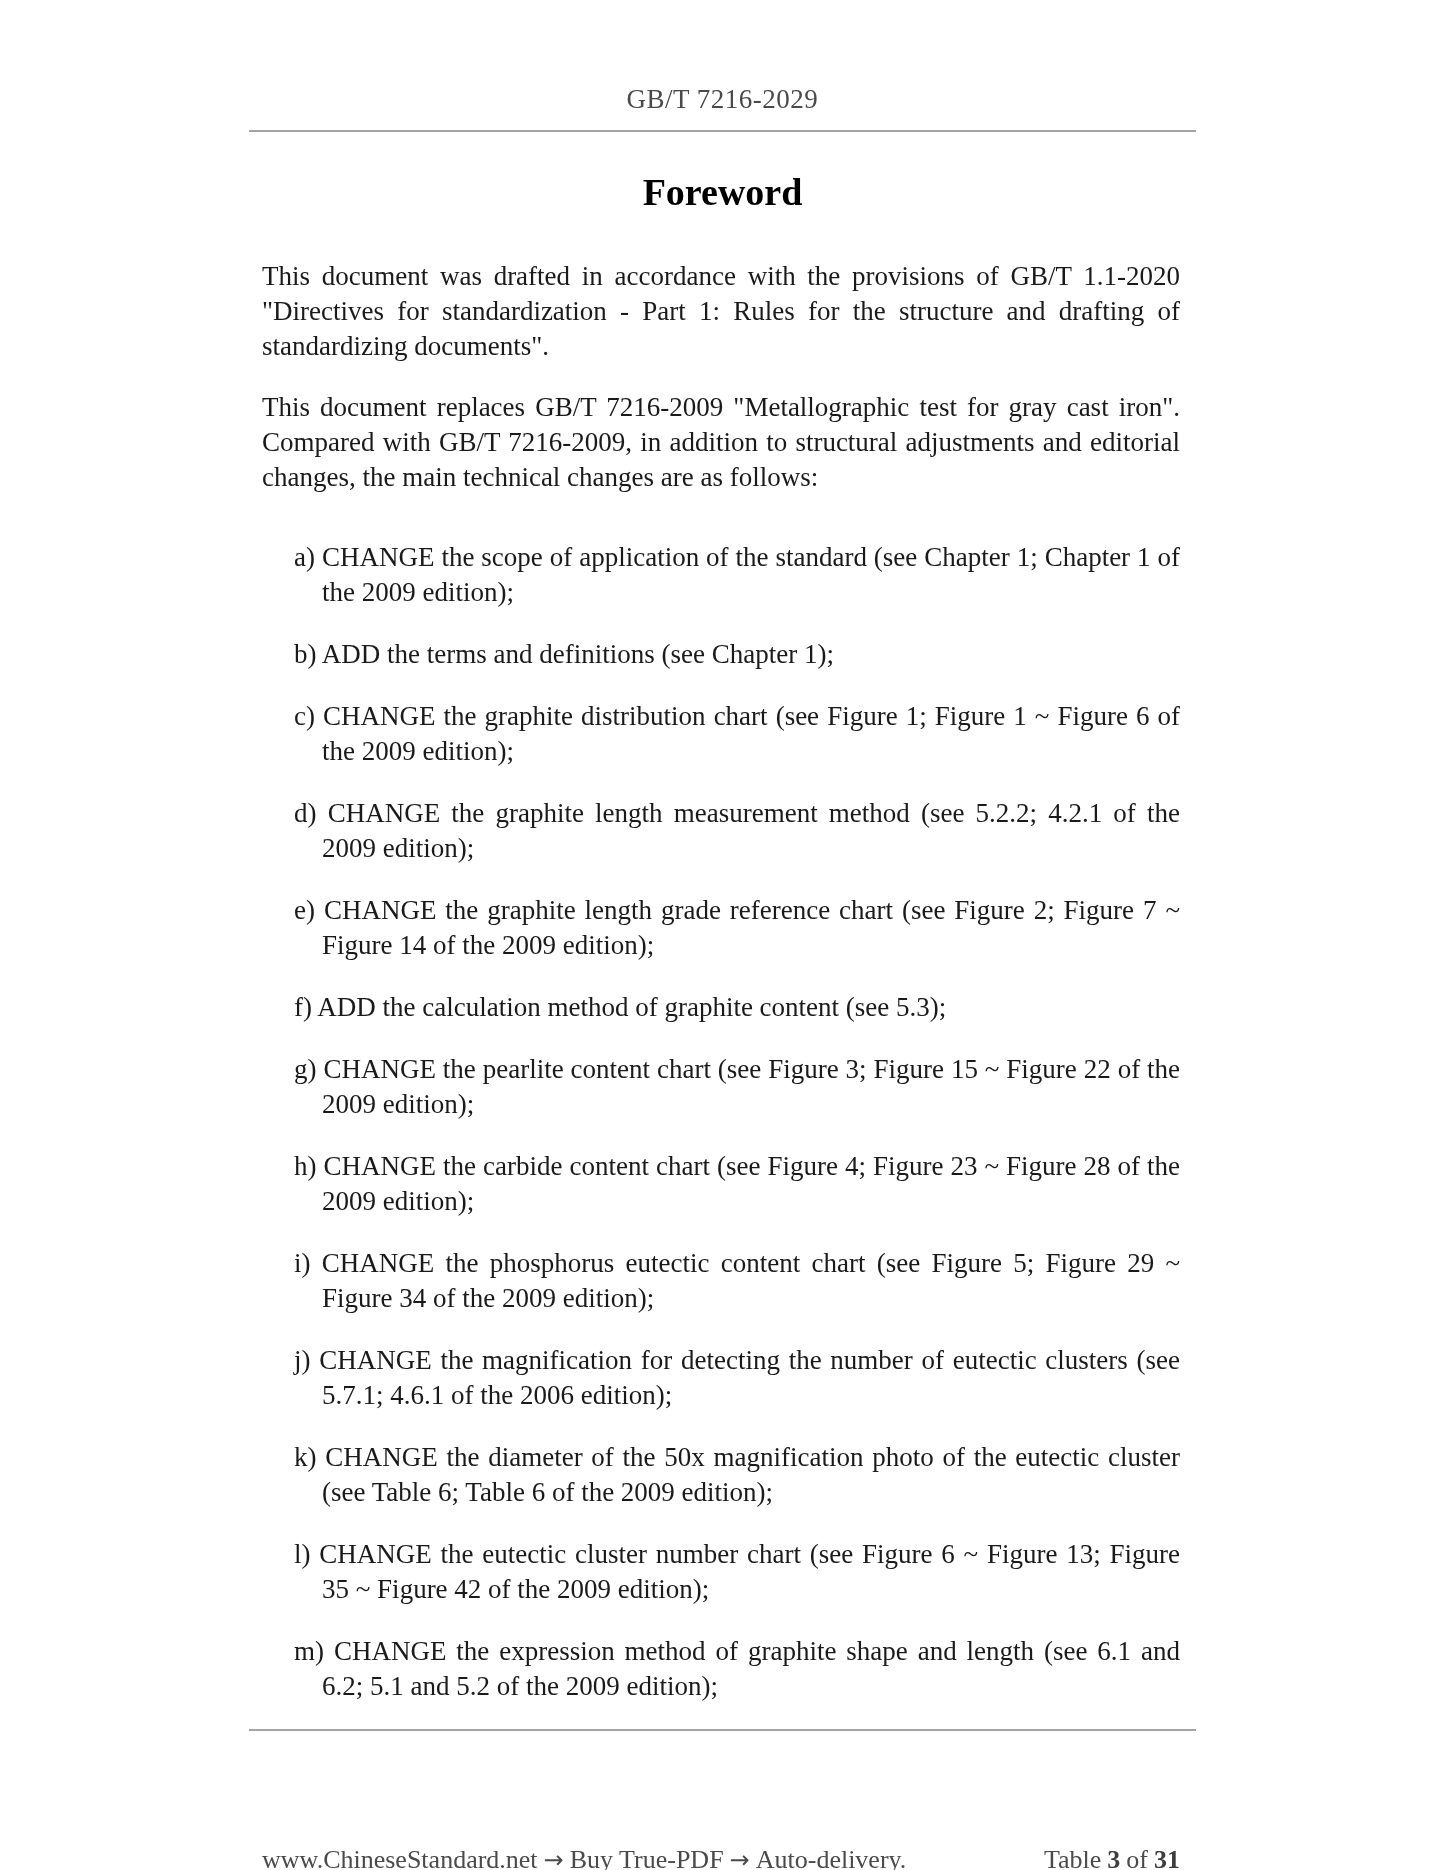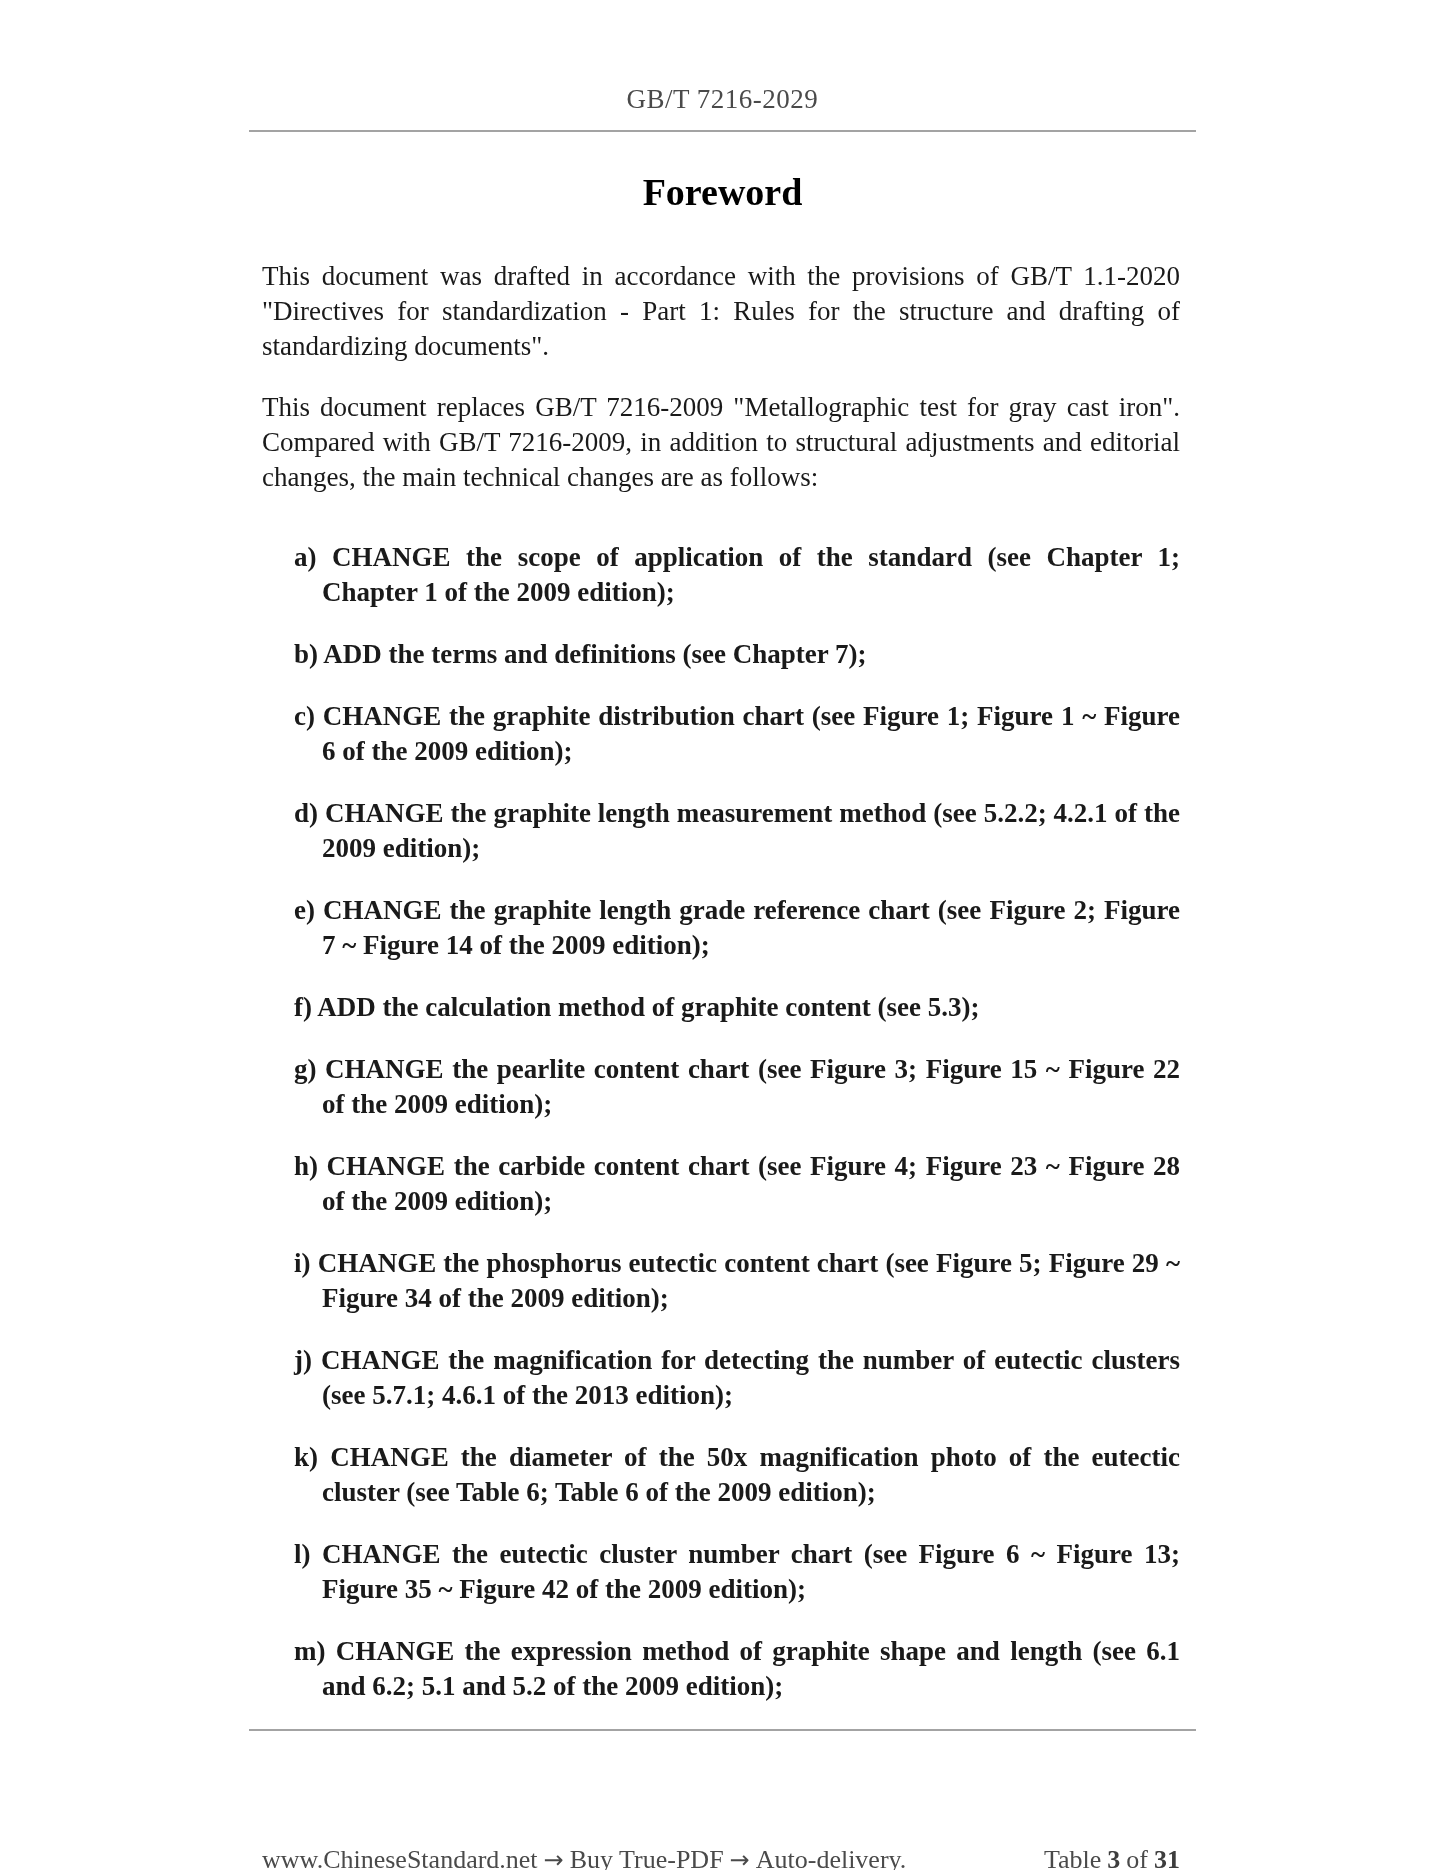--- a/index.html
+++ b/index.html
@@ -59,21 +59,20 @@
     margin: 0 0 26px 0;
     padding: 0;
   }
   .content p.pre-list {
     margin-bottom: 45px;
   }
   .list-item {
     margin: 0 0 27px 60px;
     text-indent: -28px;
     text-align: justify;
-    font-weight: bold;
   }
   .footer {
     position: absolute;
     top: 1844px;
     left: 262px;
     width: 918px;
     font-size: 26px;
     line-height: 32px;
     color: #4a4a4a;
     display: flex;
@@ -109,37 +108,37 @@
 <div class="page-title">Foreword</div>
 
 <div class="content">
 
   <p>This document was drafted in accordance with the provisions of GB/T 1.1-2020 "Directives for standardization - Part 1: Rules for the structure and drafting of standardizing documents".</p>
 
   <p class="pre-list">This document replaces GB/T 7216-2009 "Metallographic test for gray cast iron". Compared with GB/T 7216-2009, in addition to structural adjustments and editorial changes, the main technical changes are as follows:</p>
 
   <div class="list-item"><span>a)</span> <span>CHANGE the scope of application of the standard (see Chapter 1; Chapter 1 of the 2009 edition);</span></div>
 
-  <div class="list-item"><span>b)</span> <span>ADD the terms and definitions (see Chapter 7);</span></div>
+  <div class="list-item"><span>b)</span> <span>ADD the terms and definitions (see Chapter 1);</span></div>
 
   <div class="list-item"><span>c)</span> <span>CHANGE the graphite distribution chart (see Figure 1; Figure 1 ~ Figure 6 of the 2009 edition);</span></div>
 
   <div class="list-item"><span>d)</span> <span>CHANGE the graphite length measurement method (see 5.2.2; 4.2.1 of the 2009 edition);</span></div>
 
   <div class="list-item"><span>e)</span> <span>CHANGE the graphite length grade reference chart (see Figure 2; Figure 7 ~ Figure 14 of the 2009 edition);</span></div>
 
   <div class="list-item"><span>f)</span> <span>ADD the calculation method of graphite content (see 5.3);</span></div>
 
   <div class="list-item"><span>g)</span> <span>CHANGE the pearlite content chart (see Figure 3; Figure 15 ~ Figure 22 of the 2009 edition);</span></div>
 
   <div class="list-item"><span>h)</span> <span>CHANGE the carbide content chart (see Figure 4; Figure 23 ~ Figure 28 of the 2009 edition);</span></div>
 
   <div class="list-item"><span>i)</span> <span>CHANGE the phosphorus eutectic content chart (see Figure 5; Figure 29 ~ Figure 34 of the 2009 edition);</span></div>
 
-  <div class="list-item"><span>j)</span> <span>CHANGE the magnification for detecting the number of eutectic clusters (see 5.7.1; 4.6.1 of the 2013 edition);</span></div>
+  <div class="list-item"><span>j)</span> <span>CHANGE the magnification for detecting the number of eutectic clusters (see 5.7.1; 4.6.1 of the 2006 edition);</span></div>
 
   <div class="list-item"><span>k)</span> <span>CHANGE the diameter of the 50x magnification photo of the eutectic cluster (see Table 6; Table 6 of the 2009 edition);</span></div>
 
   <div class="list-item"><span>l)</span> <span>CHANGE the eutectic cluster number chart (see Figure 6 ~ Figure 13; Figure 35 ~ Figure 42 of the 2009 edition);</span></div>
 
   <div class="list-item"><span>m)</span> <span>CHANGE the expression method of graphite shape and length (see 6.1 and 6.2; 5.1 and 5.2 of the 2009 edition);</span></div>
 
 </div>
 
 <div class="rule rule-bottom"></div>

